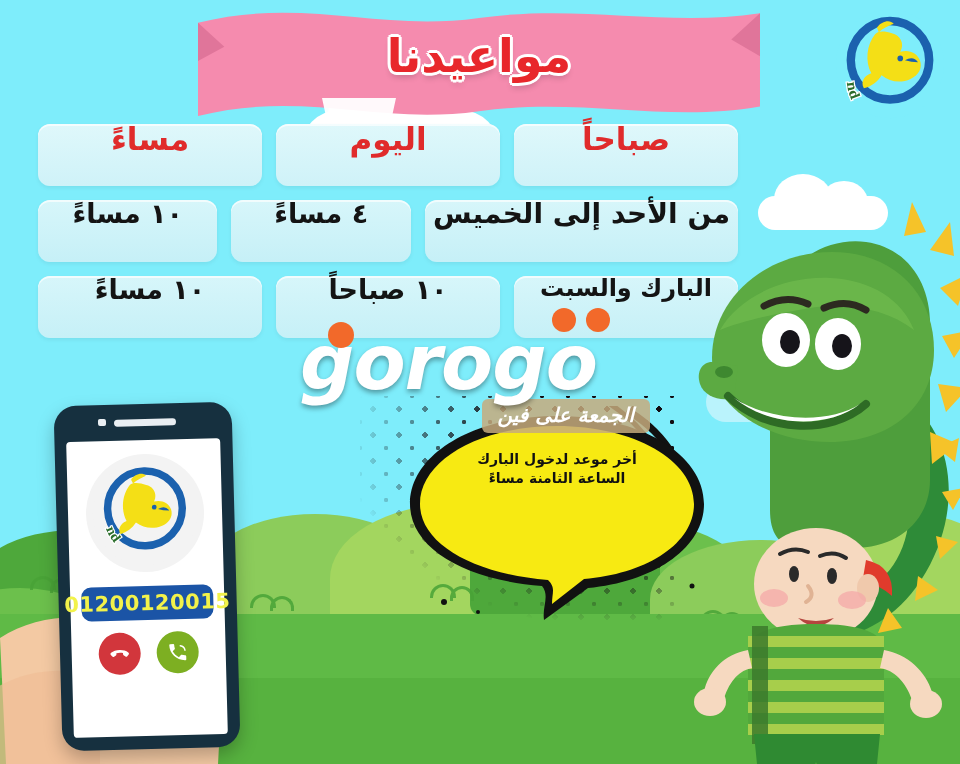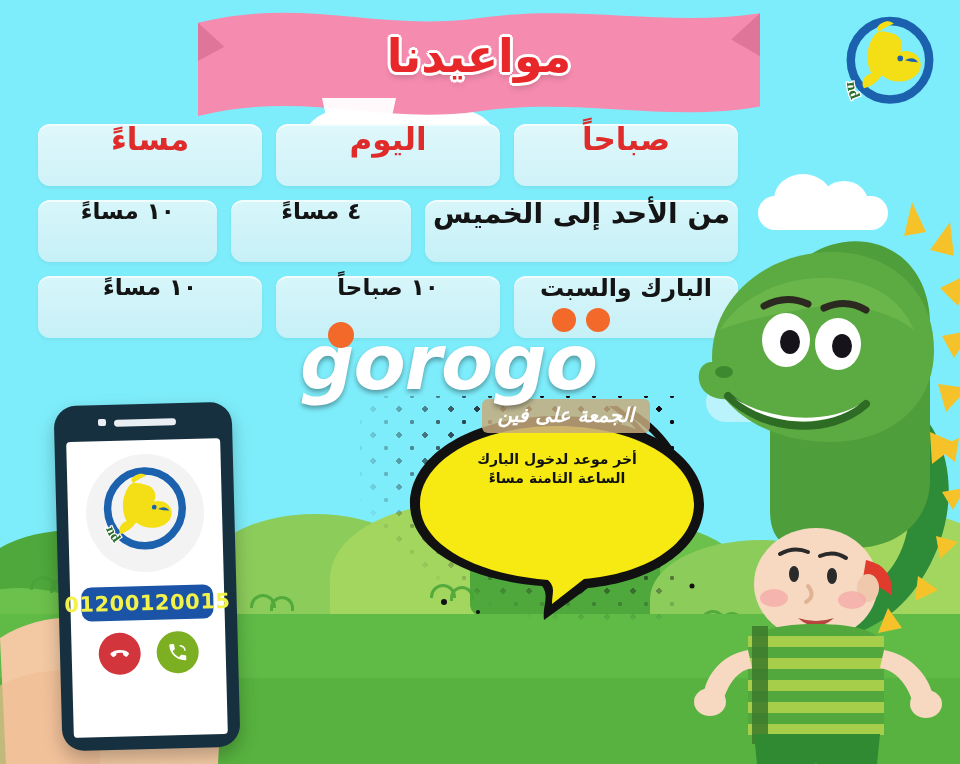--- a/index.html
+++ b/index.html
@@ -82,21 +82,21 @@
   .trow { display:flex; gap:14px; margin-bottom:14px; flex-direction:row; }
   .cell {
     flex:1 1 0; height:62px; border-radius:12px;
     display:flex; align-items:flex-start; justify-content:center;
     background:linear-gradient(180deg,#D7F6FA 0%, #C6F0F7 100%);
     box-shadow:0 2px 0 rgba(255,255,255,.65) inset, 0 2px 4px rgba(0,0,0,.06);
     text-align:center; padding:0 8px;
   }
   .cell.head { background:linear-gradient(180deg,#DFF8FB 0%, #CFF2F8 100%); }
   .cell.head .txt { color:#E02B2B; font-size:31px; font-weight:700; }
-  .cell .txt { color:#141414; font-size:23px; font-weight:700; line-height:1; white-space:nowrap; }
+  .cell .txt { color:#141414; font-size:27px; font-weight:700; line-height:1; white-space:nowrap; }
   .cell .txt.small { font-size:28px; }
 
   
   .watermark { position:absolute; left:300px; top:330px; width:350px; pointer-events:none; z-index:30;font-style:italic; }
   .wm-word {
     font-family:"DejaVu Sans","Liberation Sans",sans-serif;
     font-size:76px; font-weight:900; color:#fff; letter-spacing:-1px; line-height:.86;
     text-shadow:0 3px 5px rgba(0,0,0,.35);
   }
   .wm-dot { position:absolute; left:28px; top:-8px; width:26px; height:26px; border-radius:50%; background:#F2692A; }

